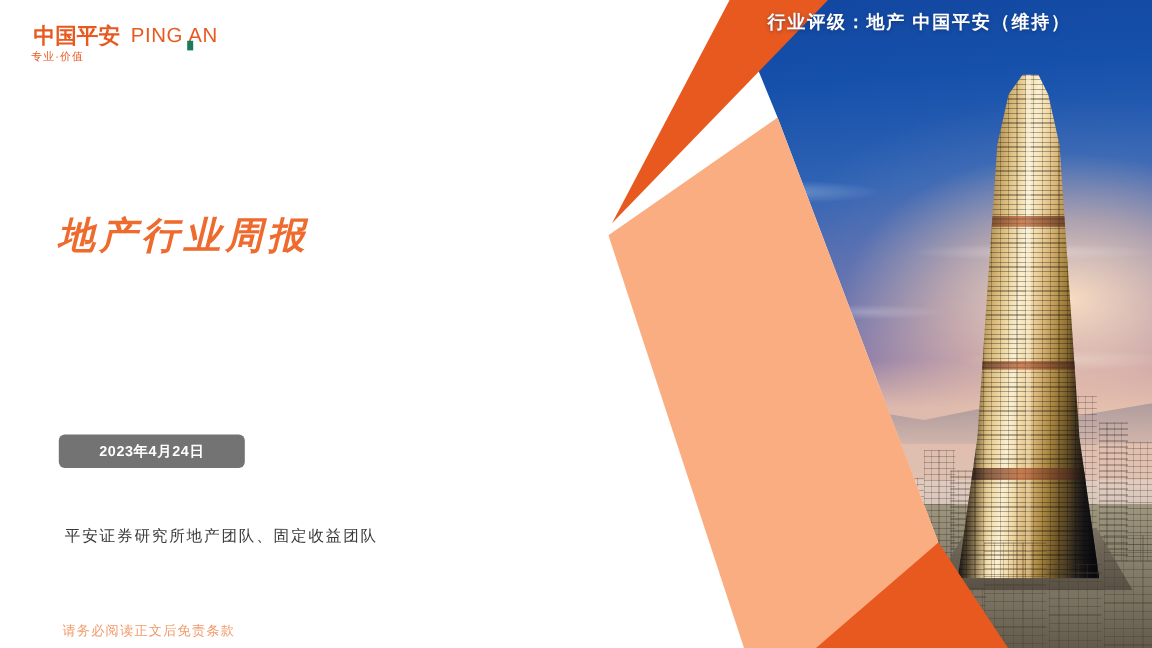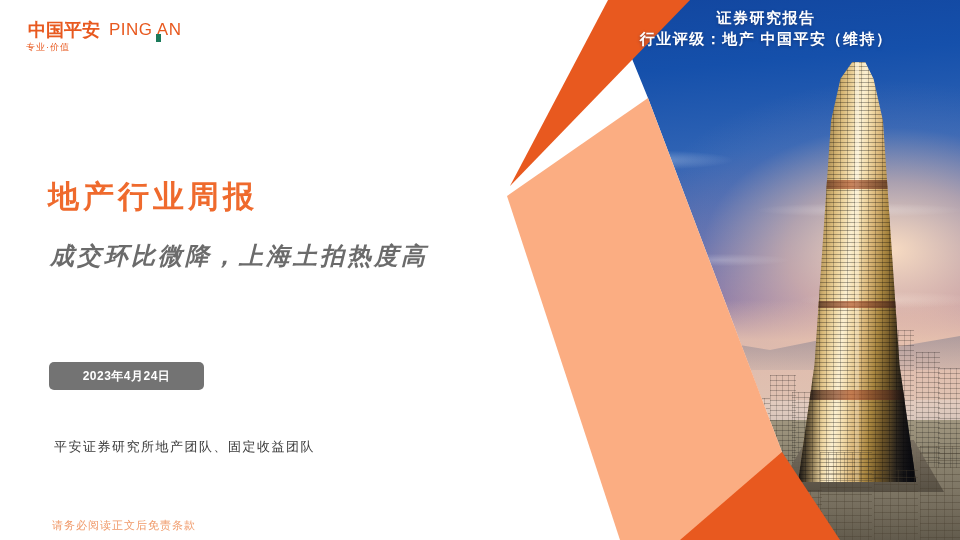--- a/index.html
+++ b/index.html
@@ -251,20 +251,21 @@
 
   
   .main-title {
     position: absolute;
     left: 48px; top: 176px;
     font-size: 31px;
     font-weight: bold;
     color: #ef6a2d;
     letter-spacing: 4px;
     font-family: "Liberation Serif", "DejaVu Serif", serif;
+    font-style: italic;
     white-space: nowrap;
   }
   .sub-title {
     position: absolute;
     left: 50px; top: 240px;
     font-size: 24px;
     font-weight: bold;
     color: #6b6b6b;
     letter-spacing: 3px;
     font-family: "Liberation Serif", "DejaVu Serif", serif;
@@ -343,37 +344,35 @@
     <div class="bld fg1 fg-win"></div>
     <div class="bld fg2 fg-win"></div>
     <div class="bld fg3 fg-win"></div>
   </div>
 
   <div class="chev-light"></div>
   <div class="chev-dark"></div>
   <div class="chev-dark-lower"></div>
 
   <div class="header-text">
-    <div class="header-line1">证券研究报告</div>
     <div class="header-line2">行业评级：地产 中国平安（维持）</div>
   </div>
 
   <div class="logo">
     <span class="logo-cn">中国平安</span>
     <span class="logo-sep"></span>
     <span class="logo-en">
       <span>PING AN</span>
       <span class="tick"></span>
     </span>
   </div>
   <div class="logo-tag">专业·价值</div>
 
   <div class="main-title">地产行业周报</div>
 
-  <div class="sub-title">成交环比微降，上海土拍热度高</div>
 
   <div class="date-badge">2023年4月24日</div>
 
   <div class="authors">平安证券研究所地产团队、固定收益团队</div>
 
   <div class="disclaimer">请务必阅读正文后免责条款</div>
 
 </div>
 
 </body></html>

